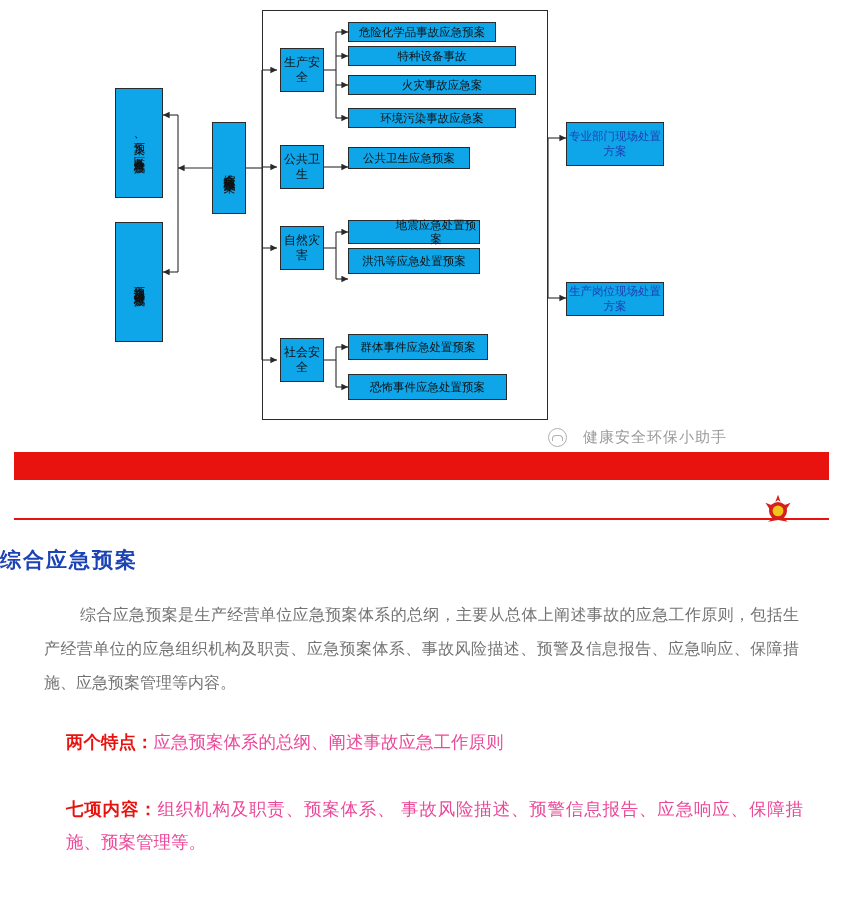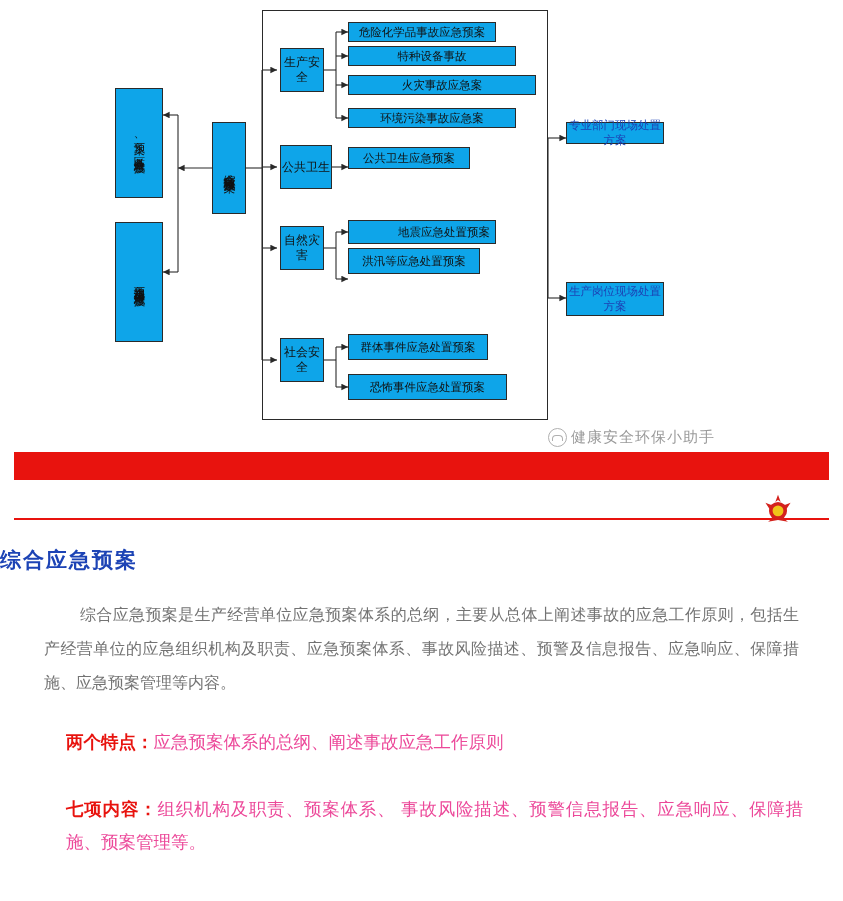--- a/index.html
+++ b/index.html
@@ -67,21 +67,21 @@
     background: transparent;
   }
 
   
   #watermark {
     position: absolute;
     left: 548px;
     top: 428px;
     display: flex;
     align-items: center;
-    gap: 4px;
+    gap: 16px;
     color: #9a9a9a;
     font-size: 15px;
     letter-spacing: 1px;
     font-family: "Liberation Sans", sans-serif;
   }
   #watermark .wm-circle {
     width: 17px;
     height: 17px;
     border: 1.5px solid #b0b0b0;
     border-radius: 50%;
@@ -224,38 +224,38 @@
   </svg>
 
   <div class="group-box" style="left:262px; top:10px; width:286px; height:410px;"></div>
 
   <div class="node vertical plan" style="left:115px; top:88px; width:48px; height:110px;">预案、区县应急救援</div>
   <div class="node vertical plan" style="left:115px; top:222px; width:48px; height:120px;">预案上级公司应急救援</div>
 
   <div class="node vertical cat" style="left:212px; top:122px; width:34px; height:92px;">综合应急救援预案</div>
 
   <div class="node cat" style="left:280px; top:48px; width:44px; height:44px;">生产安全</div>
-  <div class="node cat" style="left:280px; top:145px; width:52px; height:44px;">公共卫生</div>
+  <div class="node cat" style="left:280px; top:145px; width:44px; height:44px;">公共卫生</div>
   <div class="node cat" style="left:280px; top:226px; width:44px; height:44px;">自然灾害</div>
   <div class="node cat" style="left:280px; top:338px; width:44px; height:44px;">社会安全</div>
 
   <div class="node leaf" style="left:348px; top:22px; width:148px; height:20px;">危险化学品事故应急预案</div>
   <div class="node leaf" style="left:348px; top:46px; width:168px; height:20px;">特种设备事故</div>
   <div class="node leaf" style="left:348px; top:75px; width:188px; height:20px;">火灾事故应急案</div>
   <div class="node leaf" style="left:348px; top:108px; width:168px; height:20px;">环境污染事故应急案</div>
 
   <div class="node leaf" style="left:348px; top:147px; width:122px; height:22px;">公共卫生应急预案</div>
 
-  <div class="node leaf" style="left:348px; top:220px; width:148px; height:24px;padding-left:44px;">地震应急处置预案</div>
+  <div class="node leaf" style="left:348px; top:220px; width:132px; height:24px;padding-left:44px;">地震应急处置预案</div>
   <div class="node leaf" style="left:348px; top:248px; width:132px; height:26px;">洪汛等应急处置预案</div>
 
   <div class="node leaf" style="left:348px; top:334px; width:140px; height:26px;">群体事件应急处置预案</div>
   <div class="node leaf" style="left:348px; top:374px; width:159px; height:26px;">恐怖事件应急处置预案</div>
 
-  <div class="node plan" style="left:566px; top:122px; width:98px; height:22px; color:#1c43b5;">专业部门现场处置方案</div>
+  <div class="node plan" style="left:566px; top:122px; width:98px; height:44px; color:#1c43b5;">专业部门现场处置方案</div>
   <div class="node plan" style="left:566px; top:282px; width:98px; height:34px; color:#1c43b5;">生产岗位现场处置方案</div>
 
   <div id="watermark">
     <span class="wm-circle"></span>
     <span>健康安全环保小助手</span>
   </div>
 </div>
 
 <div id="red-bar"></div>
 <div id="thin-line"></div>

